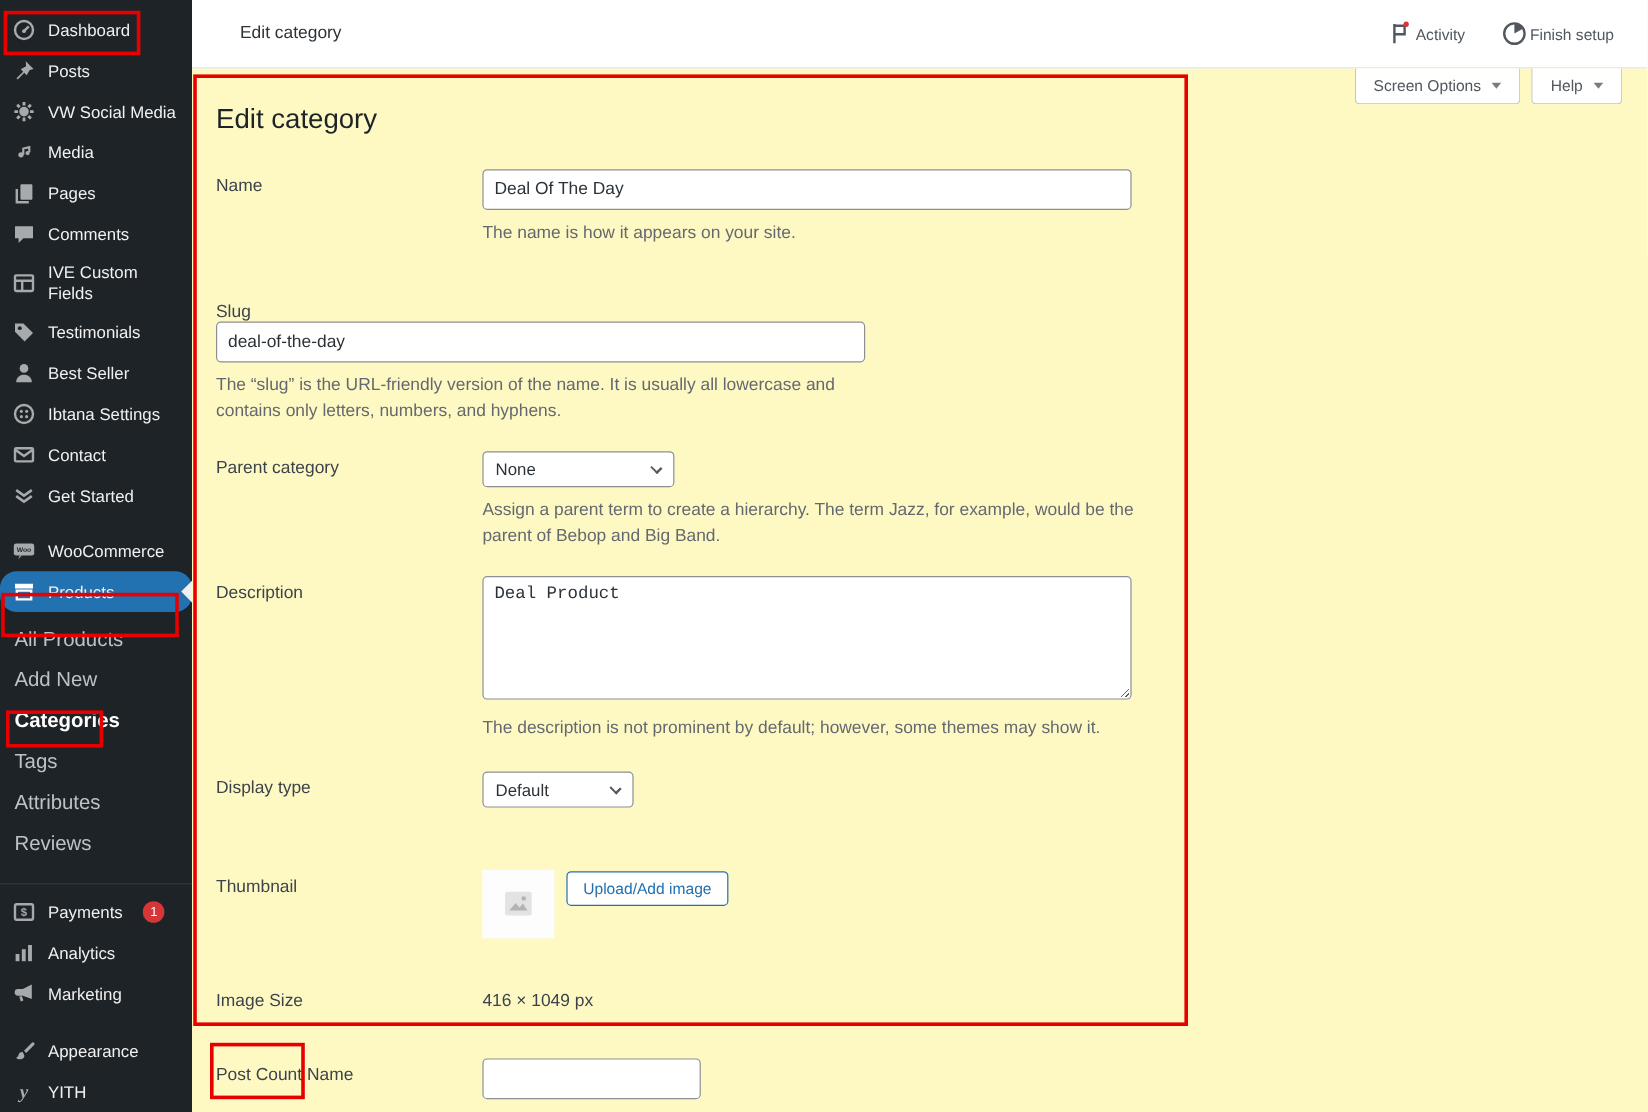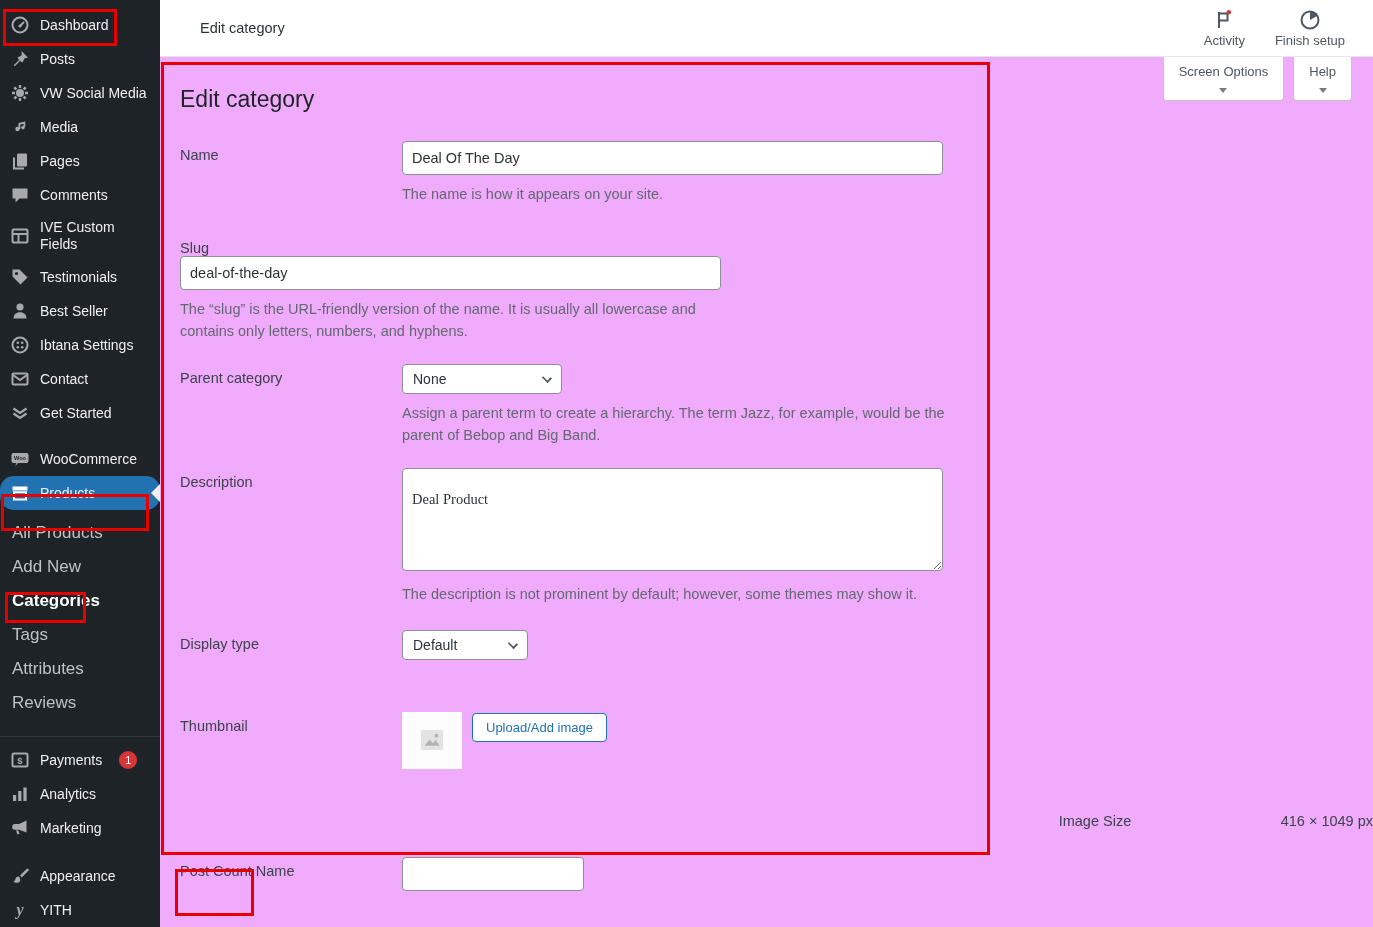--- a/index.html
+++ b/index.html
@@ -1,18 +1,18 @@
 <!DOCTYPE html>
 <html><head>
 <meta charset="utf-8">
 <style>
   * { box-sizing: border-box; }
   html,body { margin:0; padding:0; }
   body { font-family:"Liberation Sans", sans-serif; }
-  .page { position:relative; width:1373px; height:927px; background:#f0abfc; overflow:hidden; }
+  .page { position:relative; width:1373px; height:927px; background:#fef9c3; overflow:hidden; }
 
   
   .sidebar { position:absolute; left:0; top:0; width:160px; height:100%; background:#1d2327; color:#f0f0f1; padding-top:8px; z-index:5; }
   .mi { position:relative; display:flex; align-items:center; gap:10px; padding:7px 10px; font-size:14px; cursor:pointer; line-height:17px; }
   .mi .ico { width:20px; height:20px; color:#a7aaad; flex:none; display:flex; align-items:center; justify-content:center; }
   .mi .ico svg { width:100%; height:100%; }
   .mi .lbl { color:#f0f0f1; }
   .mi.active { background:#2271b1;border-radius:14px; }
   .mi.active .ico { color:#fff; }
   .current-arrow { position:absolute; right:0; top:50%; transform:translateY(-50%); width:0; height:0;
@@ -23,61 +23,61 @@
   .sep { border-top:1px solid #34393e; margin:6px 0; }
   .spacer12 { height:12px; } .spacer14 { height:14px; }
   .badge { display:inline-flex; align-items:center; justify-content:center; min-width:18px; height:18px;
       border-radius:9px; background:#d63638; color:#fff; font-size:11px; margin-left:7px; padding:0 3px; }
 
   
   .topbar { position:absolute; left:160px; top:0; right:0; height:57px; background:#fff;
       border-bottom:1px solid #e4e5e7; display:flex; align-items:center; justify-content:space-between; padding:0 28px 0 40px; z-index:2; }
   .topbar-title { font-size:14.5px; color:#2c3338; font-weight:500; }
   .topbar-right { display:flex; gap:30px; }
-  .topbar-item { display:flex; flex-direction:column; align-items:center; gap:2px; font-size:13px; color:#50575e; cursor:pointer; }
+  .topbar-item { display:flex; flex-direction:row; align-items:center; gap:2px; font-size:13px; color:#50575e; cursor:pointer; }
   .topbar-item .ico { width:22px; height:22px; color:#50575e; }
   .topbar-item .ico svg { width:100%; height:100%; }
 
   
   .screen-tabs { position:absolute; top:57px; right:21px; display:flex; gap:9px; z-index:3; }
   .tab { background:#fff; border:1px solid #c3c4c7; border-top:none; border-radius:0 0 4px 4px;
-      padding:7px 15px; font-size:13px; color:#50575e; display:flex; align-items:center; gap:9px; cursor:pointer;flex-direction:column; }
+      padding:7px 15px; font-size:13px; color:#50575e; display:flex; align-items:center; gap:9px; cursor:pointer; }
   .caret { width:0; height:0; border-left:4px solid transparent; border-right:4px solid transparent; border-top:5px solid #787c82; }
 
   
   .content { position:absolute; left:160px; top:57px; right:0; bottom:0; padding:21px 0 0 20px; }
   .page-title { font-size:23px; font-weight:400; color:#1d2327; margin:0 0 28px; padding-top:8px; }
   .form-row { display:flex; }
   .fr-label { width:222px; flex:none; font-size:14.5px; color:#3c434a; padding-top:6px; }
   .fr-field { max-width:560px; }
   .txt { width:541px; height:30px; border:1px solid #8c8f94; border-radius:4px; padding:16px 9px;
       font-size:14.5px; color:#2c3338; background:#fff; font-family:inherit; }
   .help { font-size:14.5px; color:#646970; margin:9px 0 0; line-height:1.5; max-width:545px; }
   .selwrap { position:relative; display:inline-block; }
   .selwrap select { appearance:none; -webkit-appearance:none; height:30px; border:1px solid #8c8f94; border-radius:4px;
       background:#fff; font-size:14px; color:#2c3338; padding:0 30px 0 10px; font-family:inherit; cursor:pointer; }
   .selwrap .chev { position:absolute; right:11px; top:10px; width:8px; height:8px; pointer-events:none;
       border-right:2px solid #50575e; border-bottom:2px solid #50575e; transform:rotate(45deg) scale(1,.8); }
-  textarea.desc { width:541px; height:103px; border:1px solid #8c8f94; border-radius:4px; padding:22px 9px;
-      font-size:14.5px; color:#2c3338; resize:vertical; font-family:Liberation Serif, serif; background:#fff; }
+  textarea.desc { width:541px; height:103px; border:1px solid #8c8f94; border-radius:4px; padding:6px 9px;
+      font-size:14.5px; color:#2c3338; resize:vertical; font-family:Liberation Mono, monospace; background:#fff; }
   .thumb-wrap { display:flex; align-items:flex-start; gap:10px; }
   .thumb-box { width:60px; height:57px; background:#fdfdfd; display:flex; align-items:center; justify-content:center; }
   .upload-btn { margin-top:1px; background:#fff; border:1px solid #2271b1; color:#2271b1; font-size:13px;
       padding:6px 13px; border-radius:4px; cursor:pointer; font-family:inherit; }
   .static-val { font-size:14.5px; color:#3c434a; padding-top:6px; }
   .txt.short { width:182px; height:29px; }
   .actions { display:flex; align-items:center; gap:17px; margin-top:37px; }
   .update-btn { background:#2271b1; border:1px solid #2271b1; color:#fff; font-size:13px; padding:8px 15px;
       border-radius:3px; cursor:pointer; font-family:inherit; }
   .delete-link { color:#b32d2e; font-size:13.5px; cursor:pointer; }
 
   
-  .row-name { margin-bottom:28px; } .row-slug { margin-bottom:22px;flex-direction:column; } .row-parent { margin-bottom:21px; }
+  .row-name { margin-bottom:40px; } .row-slug { margin-bottom:22px;flex-direction:column; } .row-parent { margin-bottom:21px; }
   .row-desc { margin-bottom:24px; } .row-display { margin-bottom:52px; } .row-thumb { margin-bottom:38px; }
-  .row-imgsize { margin-bottom:28px;justify-content:flex-end; }
+  .row-imgsize { margin-bottom:40px; }
 
   
   .ann { position:absolute; border:3px solid #e80000; pointer-events:none; z-index:40; }
 </style>
 </head>
 <body>
 
 <div class="page">
 
   <aside class="sidebar">

